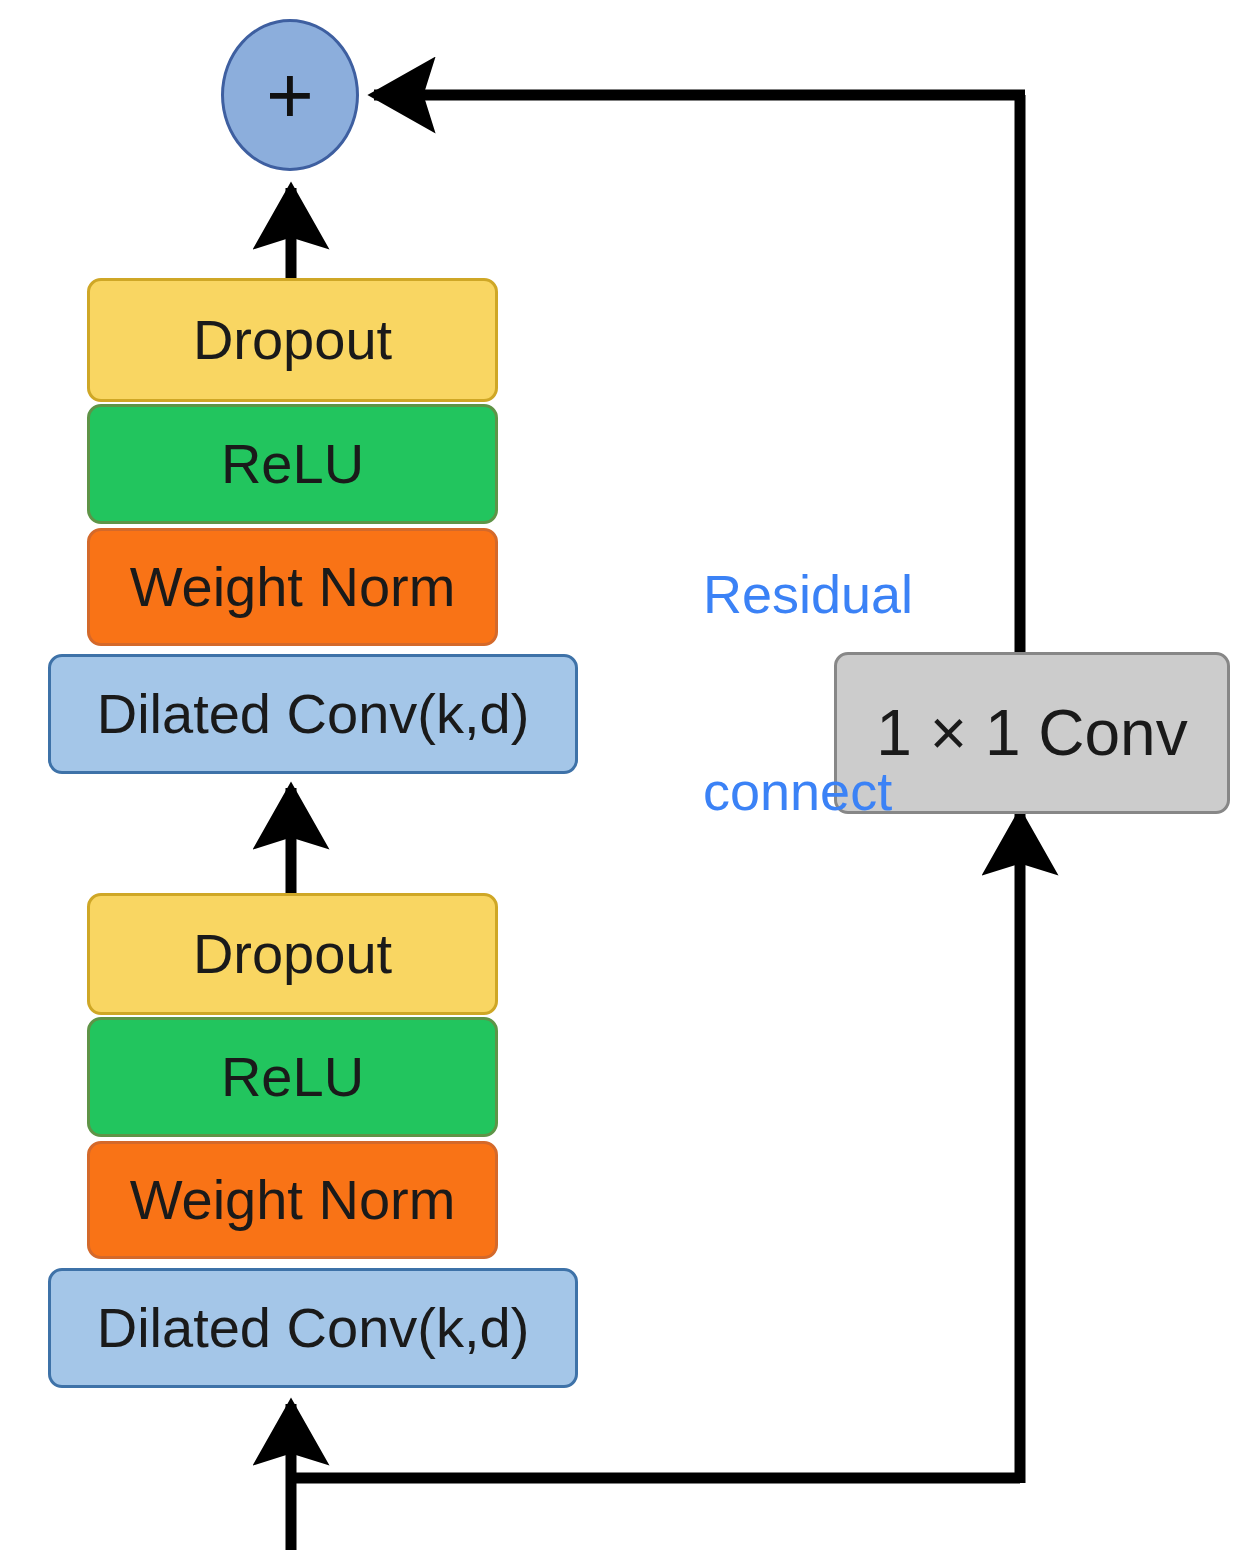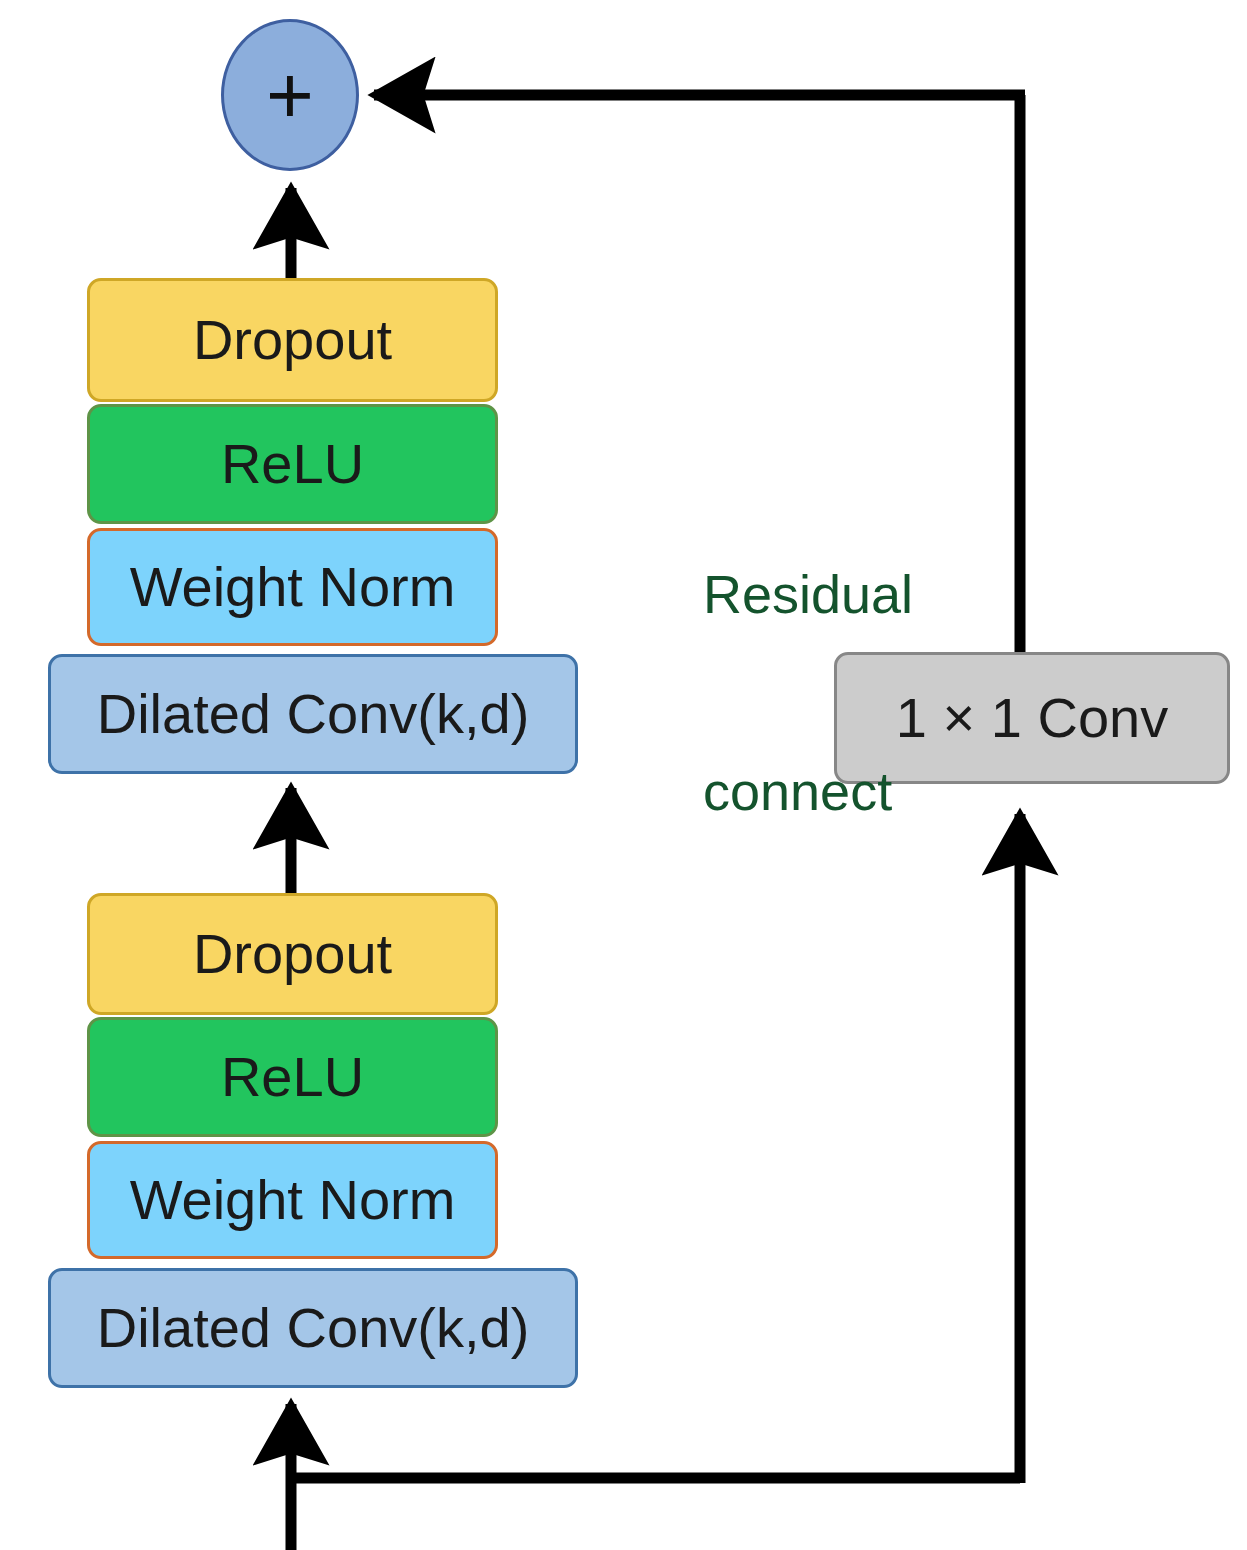--- a/index.html
+++ b/index.html
@@ -46,25 +46,25 @@
   .n-dropout1 { left: 87px;  top: 278px;  width: 411px; height: 124px; font-size: 56px; }
   .n-relu1    { left: 87px;  top: 404px;  width: 411px; height: 120px; font-size: 56px; }
   .n-wnorm1   { left: 87px;  top: 528px;  width: 411px; height: 118px; font-size: 56px; }
   .n-dconv1   { left: 28px;  top: 654px;  width: 530px; height: 120px; font-size: 56px; }
 
   .n-dropout2 { left: 87px;  top: 893px;  width: 411px; height: 122px; font-size: 56px; }
   .n-relu2    { left: 87px;  top: 1017px; width: 411px; height: 120px; font-size: 56px; }
   .n-wnorm2   { left: 87px;  top: 1141px; width: 411px; height: 118px; font-size: 56px; }
   .n-dconv2   { left: 28px;  top: 1268px; width: 530px; height: 120px; font-size: 56px; }
 
-  .n-conv1x1  { left: 834px; top: 652px;  width: 396px; height: 132px; font-size: 56px; }
+  .n-conv1x1  { left: 834px; top: 652px;  width: 396px; height: 162px; font-size: 64px; }
 
   .c-yellow { background: #F9D662; border-color: #CFA726; }
   .c-green  { background: #22c55e; border-color: #5E9447; }
-  .c-orange { background: #7dd3fc; border-color: #D4692A; }
+  .c-orange { background: #f97316; border-color: #D4692A; }
   .c-blue   { background: #A4C6E8; border-color: #3E72A8; margin-left: 20px; }
   .c-grey   { background: #CCCCCC; border-color: #878787; }
 
   .sum-node {
     position: absolute;
     left: 221px;
     top: 19px;
     width: 138px;
     height: 152px;
     border-radius: 50%;
@@ -77,21 +77,21 @@
     font-size: 82px;
     color: #111;
     line-height: 1;
     font-weight: 400;
   }
 
   .text-annot {
     position: absolute;
     font-size: 54px;
     line-height: 1.22;
-    color: #14532d;
+    color: #3b82f6;
     white-space: pre;
   }
   .a-residual { left: 703px; top: 430px; }
 </style>
 </head>
 <body>
 
 <div id="canvas">
 
   <svg class="edges" viewBox="0 0 1247 1550">

